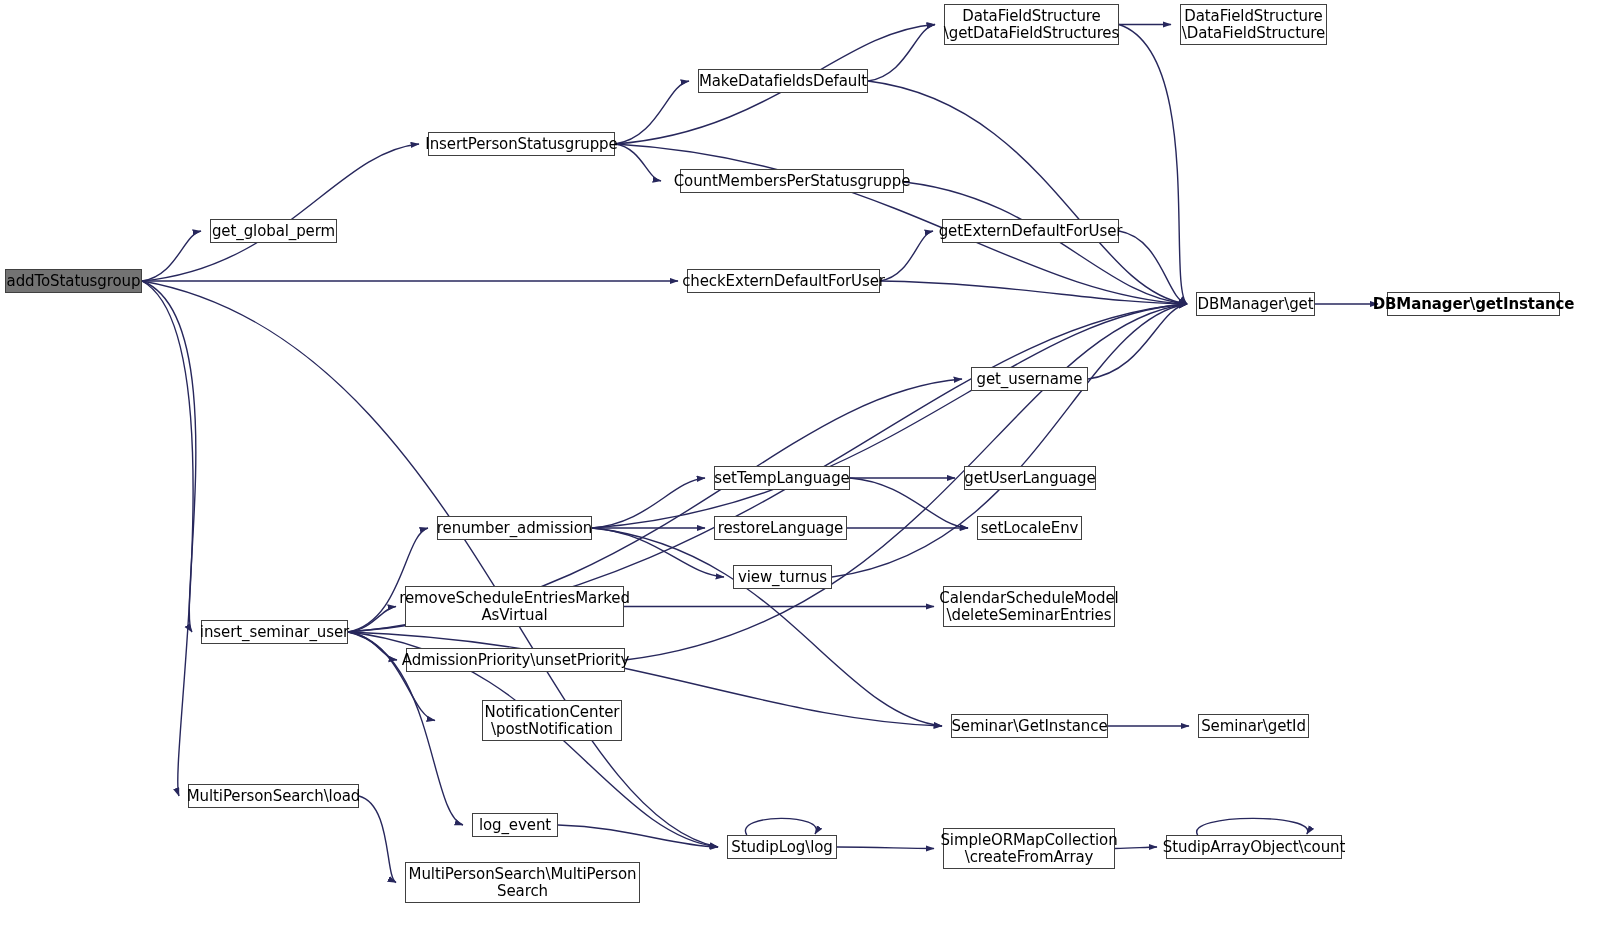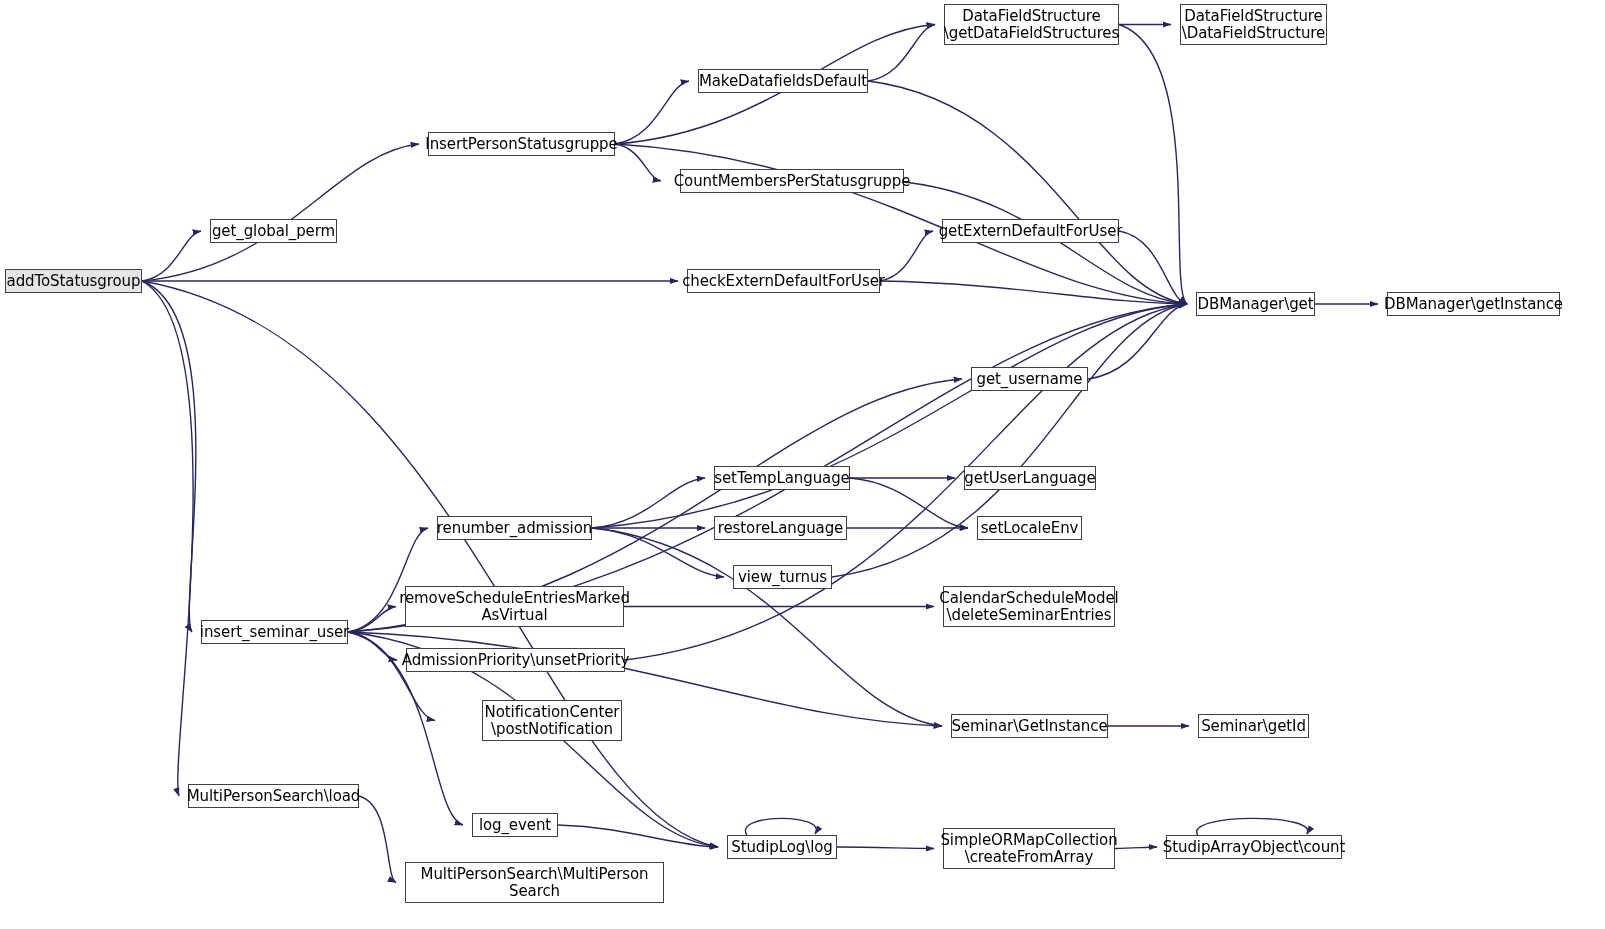--- a/index.html
+++ b/index.html
@@ -3,21 +3,21 @@
 <meta charset="utf-8">
 <style>
   html,body{margin:0;padding:0;background:#ffffff;}
   #canvas{position:relative;width:1605px;height:929px;background:#ffffff;
           font-family:"DejaVu Sans","Liberation Sans",sans-serif;overflow:hidden;}
   svg.edges{position:absolute;left:0;top:0;width:1605px;height:929px;pointer-events:none;}
   .node{position:absolute;box-sizing:border-box;border:1px solid #404040;
         background:#ffffff;color:#000000;display:flex;align-items:center;
         justify-content:center;text-align:center;font-size:15px;line-height:1.12;
         white-space:pre;letter-spacing:-0.1px;}
-  .node.current{background:#e5e5e5;border-color:#404040;}
+  .node.current{background:#737373;border-color:#404040;}
 </style>
 </head>
 <body>
 
 <div id="canvas">
   <svg class="edges" id="edge-layer" viewBox="0 0 1605 929">
     <defs>
       <marker id="arrow" markerWidth="9" markerHeight="9" refX="8.4" refY="3.2" orient="auto" markerUnits="userSpaceOnUse">
         <path d="M0,0 L9,3.2 L0,6.4 z" fill="#27275c"></path>
       </marker>
@@ -78,21 +78,21 @@
       <div class="node" style="left: 428px; top: 132px; width: 187px; height: 24px;">InsertPersonStatusgruppe</div>
       <div class="node" style="left: 698px; top: 69px; width: 170px; height: 24px;">MakeDatafieldsDefault</div>
       <div class="node" style="left: 670px; top: 169px; width: 224px; height: 24px; margin-left: 10px;">CountMembersPerStatusgruppe</div>
       <div class="node" style="left: 944px; top: 4px; width: 175px; height: 41px;">DataFieldStructure
 \getDataFieldStructures</div>
       <div class="node" style="left: 1180px; top: 4px; width: 147px; height: 41px;">DataFieldStructure
 \DataFieldStructure</div>
       <div class="node" style="left: 687px; top: 269px; width: 193px; height: 24px;">checkExternDefaultForUser</div>
       <div class="node" style="left: 942px; top: 219px; width: 177px; height: 24px;">getExternDefaultForUser</div>
       <div class="node" style="left: 1196px; top: 292px; width: 119px; height: 24px;">DBManager\get</div>
-      <div class="node" style="left: 1387px; top: 292px; width: 173px; height: 24px;">DBManager\getInstance</div>
+      <div class="node" style="left: 1387px; top: 292px; width: 173px; height: 24px; font-weight: bold;">DBManager\getInstance</div>
       <div class="node" style="left: 971px; top: 367px; width: 117px; height: 24px;">get_username</div>
       <div class="node" style="left: 714px; top: 466px; width: 136px; height: 24px;">setTempLanguage</div>
       <div class="node" style="left: 964px; top: 466px; width: 132px; height: 24px;">getUserLanguage</div>
       <div class="node" style="left: 437px; top: 516px; width: 155px; height: 24px;">renumber_admission</div>
       <div class="node" style="left: 714px; top: 516px; width: 133px; height: 24px;">restoreLanguage</div>
       <div class="node" style="left: 977px; top: 516px; width: 105px; height: 24px;">setLocaleEnv</div>
       <div class="node" style="left: 733px; top: 565px; width: 99px; height: 24px;">view_turnus</div>
       <div class="node" style="left: 405px; top: 586px; width: 219px; height: 41px;">removeScheduleEntriesMarked
 AsVirtual</div>
       <div class="node" style="left: 943px; top: 586px; width: 172px; height: 41px; text-align: center;">CalendarScheduleModel
@@ -102,16 +102,16 @@
       <div class="node" style="left: 444px; top: 700px; width: 140px; height: 41px; margin-left: 38px;">NotificationCenter
 \postNotification</div>
       <div class="node" style="left: 951px; top: 714px; width: 157px; height: 24px;">Seminar\GetInstance</div>
       <div class="node" style="left: 1198px; top: 714px; width: 111px; height: 24px;">Seminar\getId</div>
       <div class="node" style="left: 188px; top: 784px; width: 171px; height: 24px;">MultiPersonSearch\load</div>
       <div class="node" style="left: 472px; top: 813px; width: 86px; height: 24px;">log_event</div>
       <div class="node" style="left: 727px; top: 835px; width: 110px; height: 24px;">StudipLog\log</div>
       <div class="node" style="left: 943px; top: 828px; width: 172px; height: 41px;">SimpleORMapCollection
 \createFromArray</div>
       <div class="node" style="left: 1166px; top: 835px; width: 176px; height: 24px;">StudipArrayObject\count</div>
-      <div class="node" style="left: 405px; top: 862px; width: 259px; height: 41px;">MultiPersonSearch\MultiPerson
+      <div class="node" style="left: 405px; top: 862px; width: 235px; height: 41px;">MultiPersonSearch\MultiPerson
 Search</div>
     </div>
 </div>
 
 </body></html>

